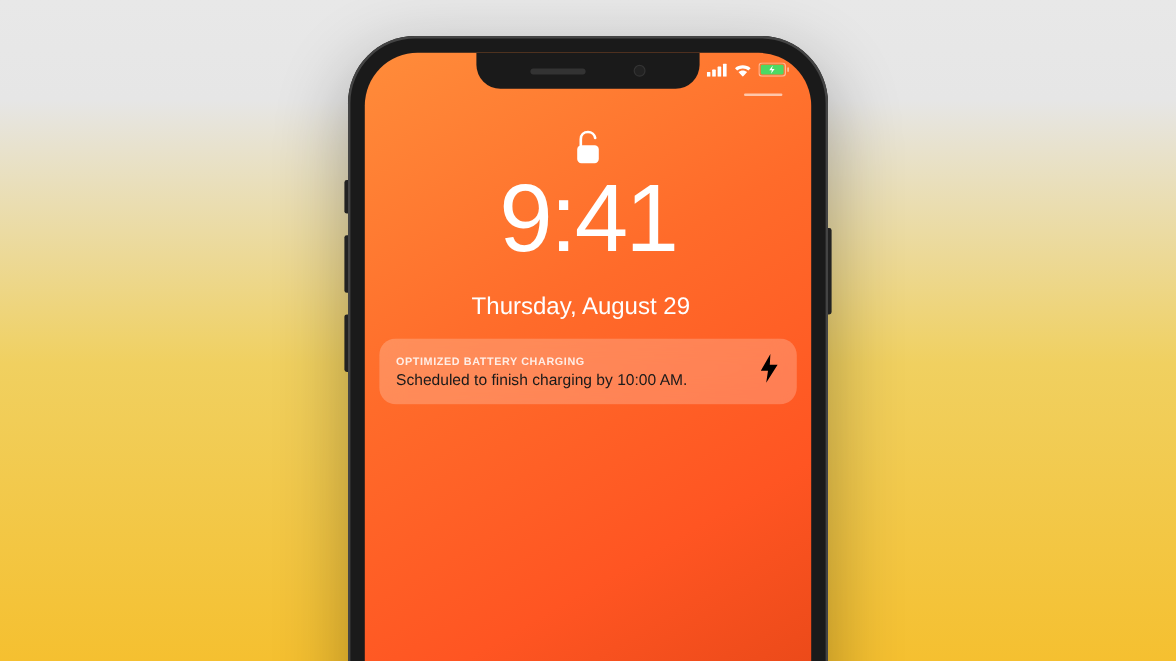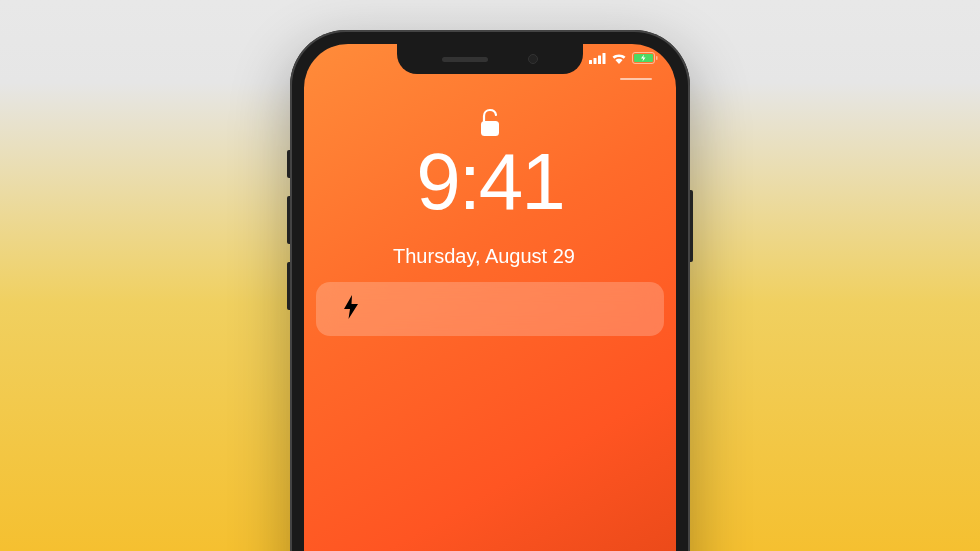--- a/index.html
+++ b/index.html
@@ -208,20 +208,24 @@
       <svg width="22" height="30" viewBox="0 0 22 30">
         <path d="M5 13 L5 8 C5 4.5 7.5 2 11 2 C14 2 16.5 4 17 7" stroke="#fff" stroke-width="2.2" fill="none" stroke-linecap="round"></path>
         <rect x="2" y="13" width="18" height="15" rx="3.5" fill="#fff"></rect>
       </svg>
     </div>
 
     <div class="clock">9:41</div>
     <div class="date">Thursday, August 29</div>
 
     <div class="notification">
+      <div class="notification-text">
+        <div class="notification-title">OPTIMIZED BATTERY CHARGING</div>
+        <div class="notification-body">Scheduled to finish charging by 10:00 AM.</div>
+      </div>
       <div class="notification-icon">
         <svg width="18" height="26" viewBox="0 0 18 26">
           <path d="M10 1 L2 15 L8 15 L6.5 25 L16 10 L9.5 10 Z" fill="#000"></path>
         </svg>
       </div>
     </div>
 
   </div>
 </div>
 

